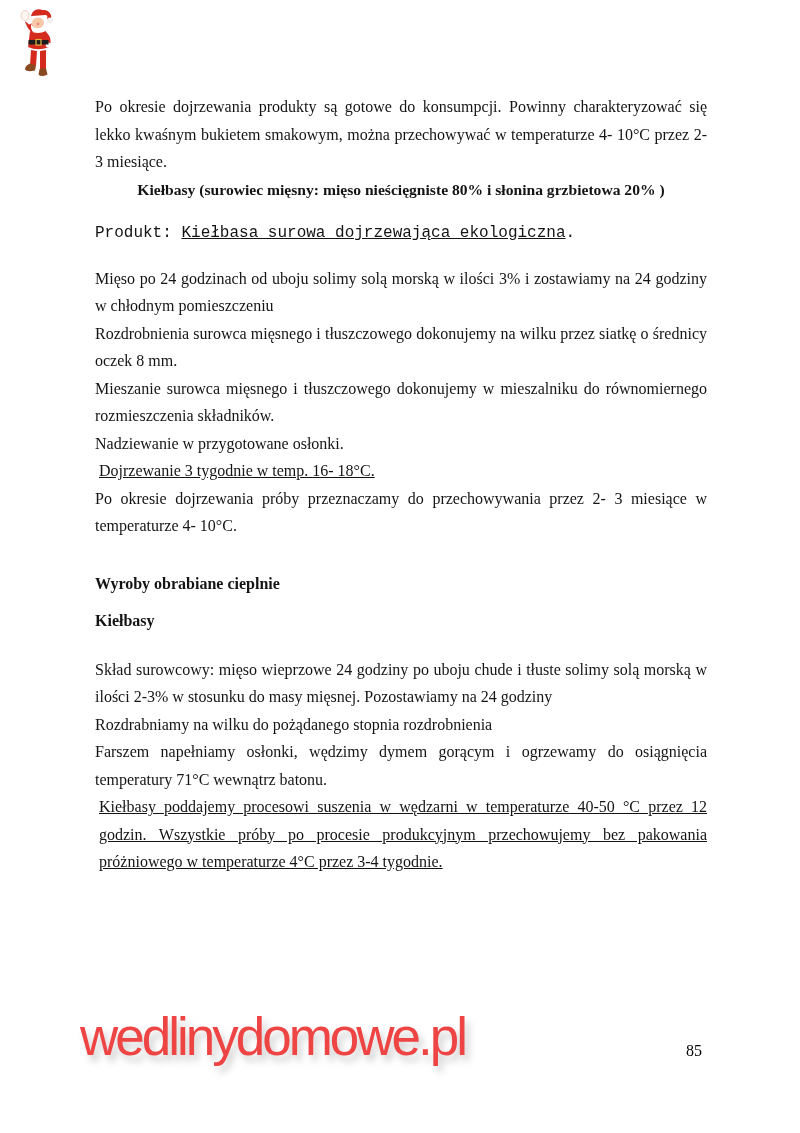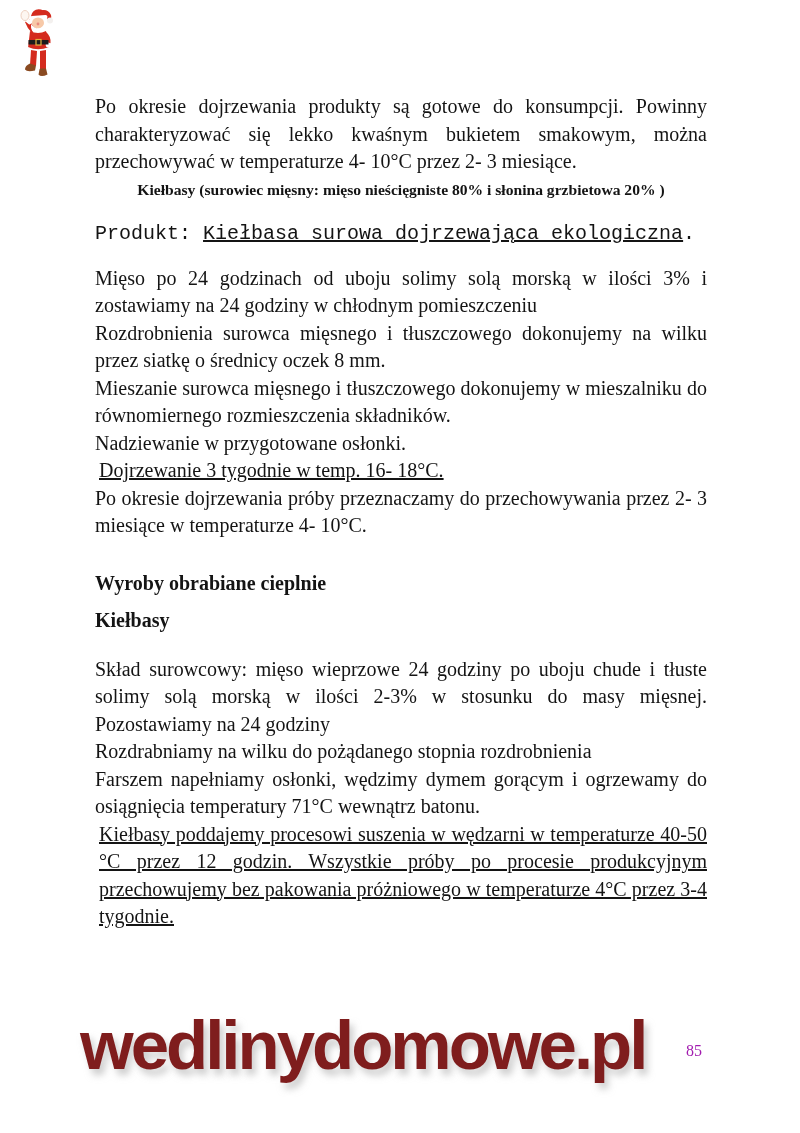--- a/index.html
+++ b/index.html
@@ -12,45 +12,45 @@
     color: #141414;
   }
   .santa {
     position: absolute; left: 13px; top: 4px;
     width: 50px; height: 78px;
   }
   .content {
     position: absolute; left: 95px; top: 93px; width: 612px;
   }
   .para {
-    margin: 0; font-size: 20px; line-height: 27.5px;
+    margin: 0; font-size: 16px; line-height: 27.5px;
   }
   .justify { text-align: justify; text-justify: inter-word; }
   .bold { font-weight: bold; }
   .nowrap { white-space: nowrap; font-size: 15.6px; text-align: center; }
   .product-line { margin-top: 17px; font-family: Liberation Mono, monospace; }
   .underline { text-decoration: underline; }
   .block-raw { margin-top: 17px; }
   .h-section { margin-top: 30px; }
   .h-sub { margin-top: 10px; }
   .block-heated { margin-top: 21px; }
   .indent { padding-left: 4px; text-decoration: underline; }
   .watermark {
     position: absolute; left: 80px; top: 1006px;
     font-family: "Liberation Sans", sans-serif;
-    font-weight: bold;
-    font-size: 69px;
+    font-weight: normal;
+    font-size: 53px;
     letter-spacing: -3px;
-    color: #7f1d1d;
+    color: #ef4444;
     text-shadow: 4px 6px 7px rgba(165,165,165,0.55);
     white-space: nowrap;
   }
   .page-number {
     position: absolute; left: 686px; top: 1042px;
-    font-size: 16px; color: #a21caf;
+    font-size: 16px; color: #000000;
   }
 </style>
 </head>
 <body>
 
 <div class="santa">
   <svg viewBox="0 0 50 78" width="50" height="78">
 
     <path d="M12 18 Q14 24 19 29 L24 24 Q18 21 16 15 Z" fill="#d42b1e"></path>
     <rect x="11" y="15" width="8" height="4" rx="2" fill="#ffffff" transform="rotate(42 15 17)"></rect>

